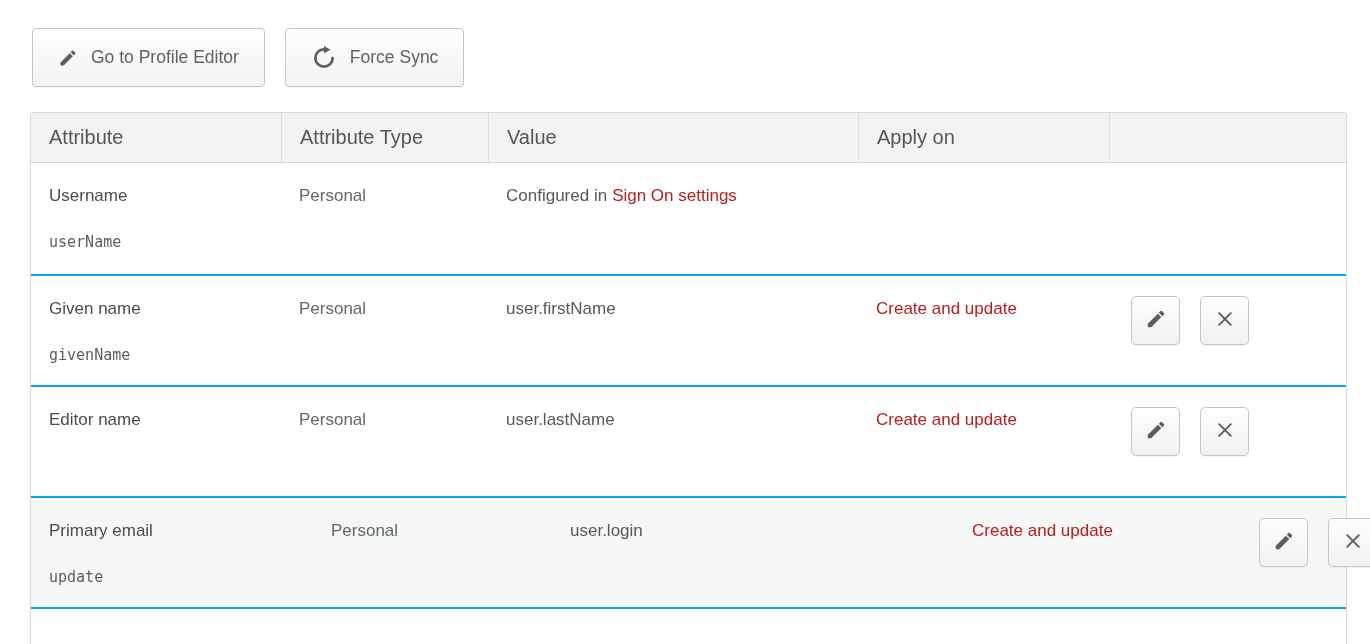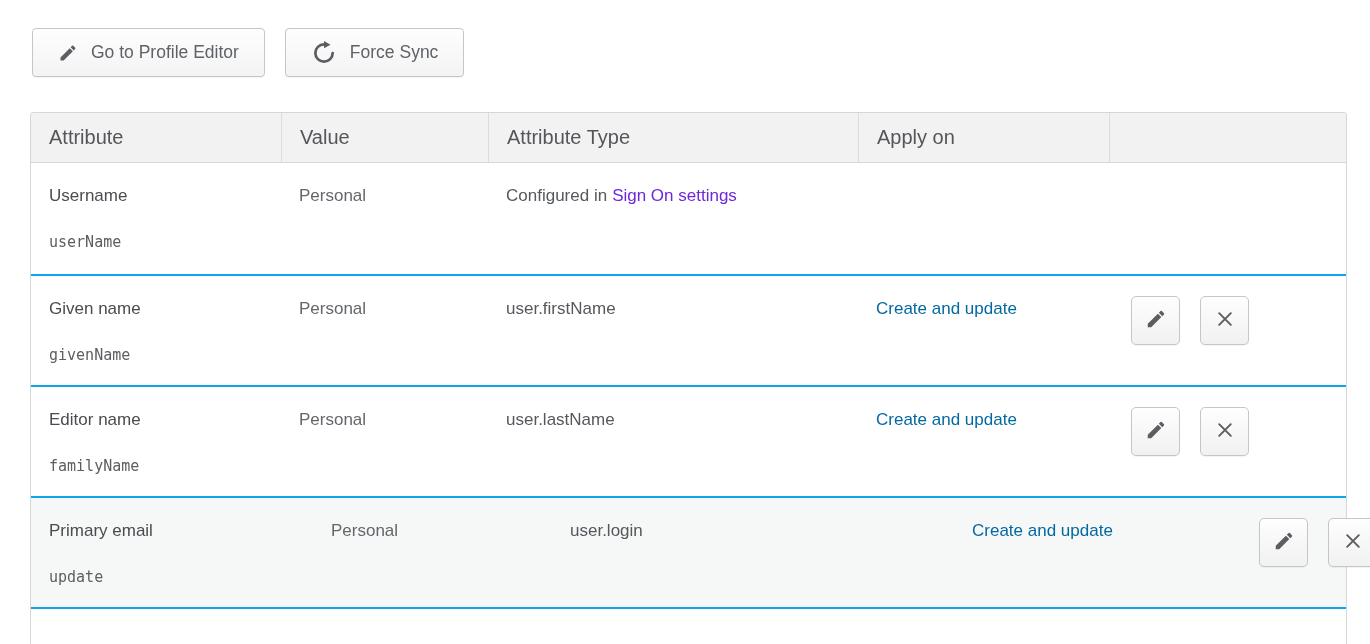--- a/index.html
+++ b/index.html
@@ -10,21 +10,21 @@
     font-family: "Liberation Sans", sans-serif;
   }
 
   
   .toolbar {
     position: absolute; left: 32px; top: 28px;
     display: flex; gap: 20px;
   }
   .btn {
     display: inline-flex; align-items: center; gap: 13px;
-    height: 49px; padding: 0 25px;
+    height: 59px; padding: 0 25px;
     background: linear-gradient(#fefefe, #f3f3f4);
     border: 1px solid #c6c6c6; border-radius: 4px;
     box-shadow: 0 1px 1px rgba(0,0,0,0.05);
     font-family: "Liberation Sans", sans-serif;
     font-size: 17.5px; color: #5e6267;
     cursor: pointer; white-space: nowrap;
   }
   .btn .icn { display: inline-flex; align-items: center; justify-content: center; }
 
   
@@ -59,22 +59,22 @@
 
   .td { padding: 23px 10px 0 18px; font-size: 17px; }
   .attr-label { font-size: 17px; color: #494c50; }
   .attr-code {
     margin-top: 27px;
     font-family: "DejaVu Sans Mono", monospace;
     font-size: 15px; color: #5b5e62;
   }
   .type-text { color: #63676b; margin-top: 7px; }
   .value-cell { display: flex; gap: 5px; color: #55585c; }
-  .apply-text { color: #0369a1; }
-  .link { color: #6d28d9; text-decoration: none; cursor: pointer; }
+  .apply-text { color: #b91c1c; }
+  .link { color: #b91c1c; text-decoration: none; cursor: pointer; }
 
   .actions-cell { display: flex; gap: 20px; padding: 20px 0 0 22px; }
   .icon-btn {
     width: 49px; height: 49px;
     display: inline-flex; align-items: center; justify-content: center;
     background: linear-gradient(#fefefe, #f1f1f2);
     border: 1px solid #c6c6c6; border-radius: 5px;
     box-shadow: 0 1px 1px rgba(0,0,0,0.05);
     cursor: pointer;
   }
@@ -100,22 +100,22 @@
       </svg>
     </span>
     <span>Force Sync</span>
   </button>
 </div>
 
 <div class="table-wrap">
 
   <div class="thead grid">
     <div class="th">Attribute</div>
+    <div class="th">Attribute Type</div>
     <div class="th">Value</div>
-    <div class="th">Attribute Type</div>
     <div class="th">Apply on</div>
     <div class="th"></div>
   </div>
 
   <div class="trow grid">
     <div class="td">
       <div class="attr-label">Username</div>
       <div class="attr-code">userName</div>
     </div>
     <div class="td">
@@ -159,21 +159,20 @@
             <path d="M5 5 L19 19 M19 5 L5 19" stroke="#5a5d61" stroke-width="2.3" stroke-linecap="round" fill="none"></path>
           </svg>
         </span>
       </button>
     </div>
   </div>
 
   <div class="trow grid">
     <div class="td">
       <div class="attr-label">Editor name</div>
-      <div class="attr-code">familyName</div>
     </div>
     <div class="td">
       <span class="type-text">Personal</span>
     </div>
     <div class="td value-cell">
       <span>user.lastName</span>
     </div>
     <div class="td">
       <span class="apply-text">Create and update</span>
     </div>

